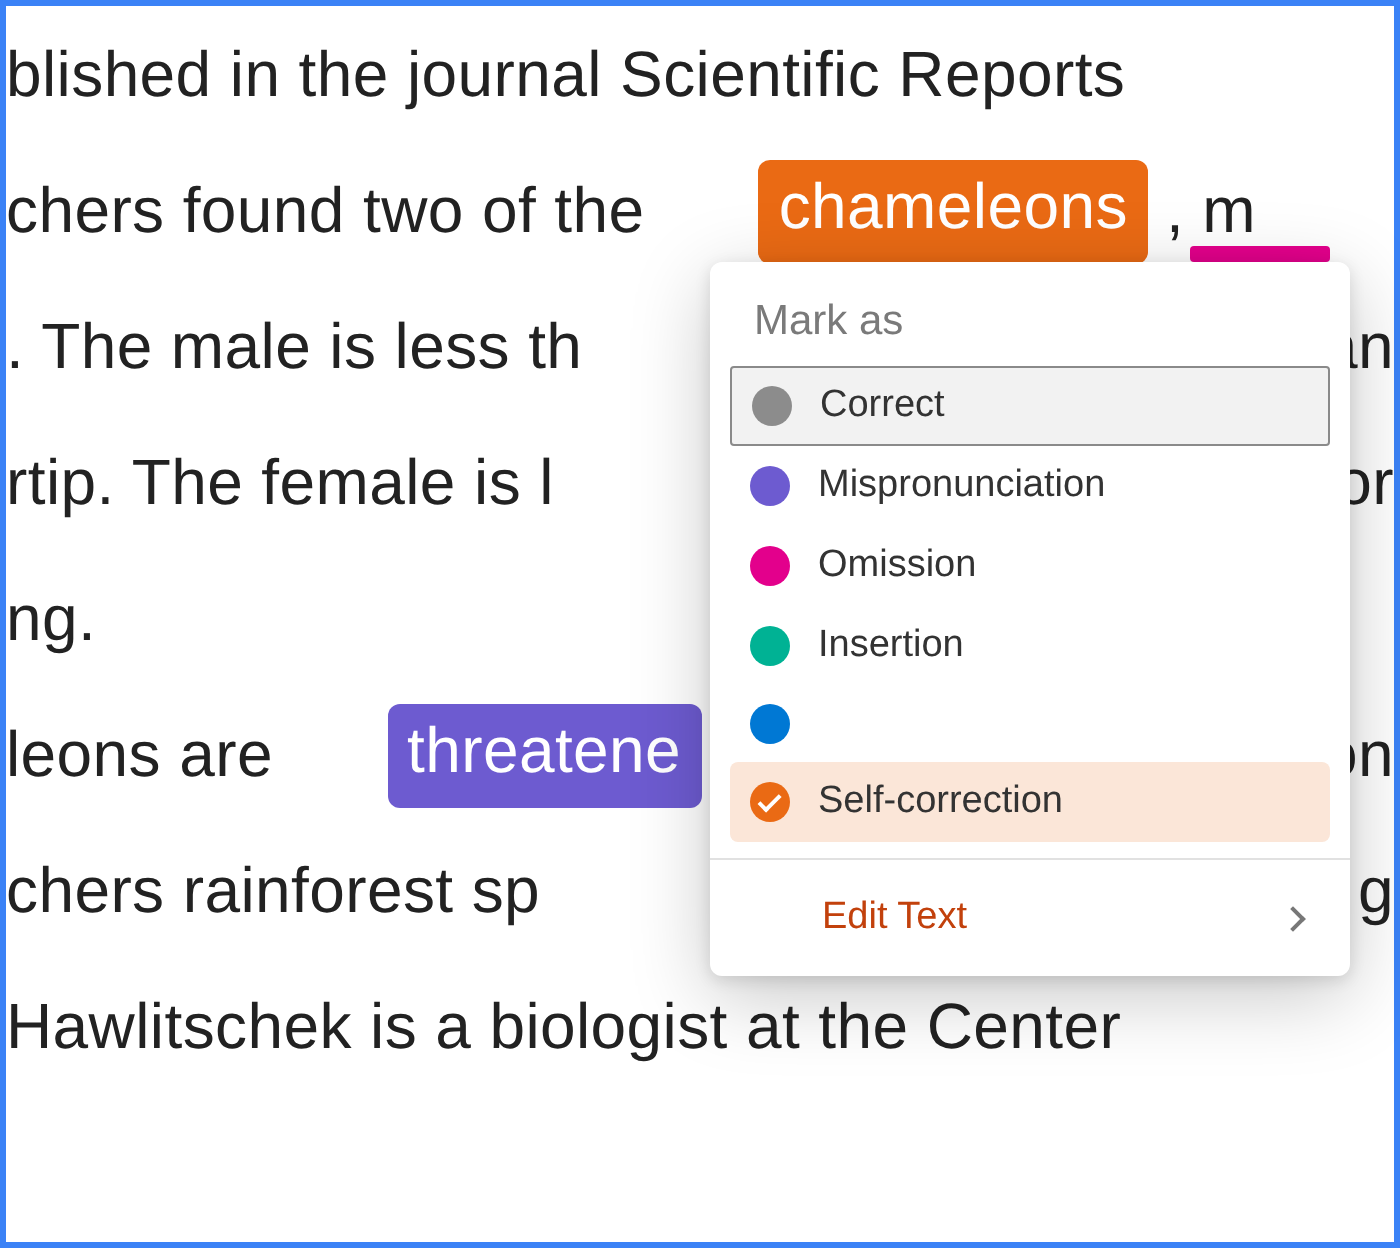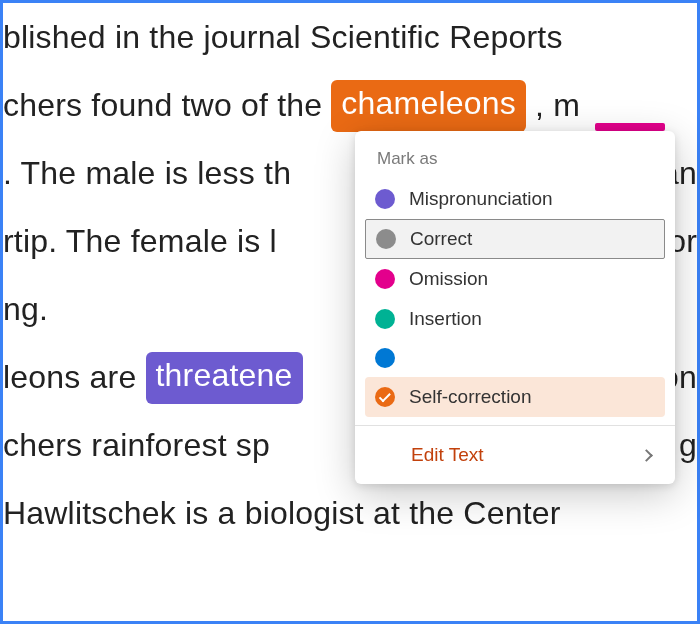--- a/index.html
+++ b/index.html
@@ -41,20 +41,21 @@
   .hl {
     display: inline-block;
     color: #fff;
     border-radius: 6px;
     padding: 0 10px;
     line-height: 46px;
     height: 52px;
     vertical-align: baseline;
     position: relative;
     top: -2px;
+    margin-left: 48px;
   }
   .hl-orange { background: #ea6a14; }
   .hl-purple { background: #6d5bd0; }
   .pink-bar {
     position: absolute;
     width: 70px;
     height: 8px;
     background: #e3008c;
     border-radius: 2px;
     left: 592px;
@@ -67,21 +68,21 @@
     width: 320px;
     background: #fff;
     border-radius: 6px;
     box-shadow: 0 10px 40px rgba(0,0,0,0.22), 0 2px 8px rgba(0,0,0,0.12);
     font-size: 19px;
     color: #333;
     padding: 14px 0 6px 0;
     z-index: 10;
   }
   .popup-title {
-    font-size: 17px;
+    font-size: 21px;
     color: #7a7a7a;
     padding: 4px 22px 10px 22px;
   }
   .popup-item {
     display: flex;
     align-items: center;
     gap: 14px;
     padding: 9px 20px;
     cursor: pointer;
   }
@@ -181,27 +182,27 @@
     <span class="line">
       <span>Hawlitschek is a biologist at the Center</span>
     </span>
   </div>
 
   <div class="pink-bar"></div>
 
   <div class="popup">
     <div class="popup-title">Mark as</div>
     <div id="popup-items">
-        <div class="popup-item">
-          <span class="dot dot-purple"></span>
-          <span>Mispronunciation</span>
-        </div>
         <div class="popup-item outlined">
           <span class="dot dot-grey"></span>
           <span>Correct</span>
+        </div>
+        <div class="popup-item">
+          <span class="dot dot-purple"></span>
+          <span>Mispronunciation</span>
         </div>
         <div class="popup-item">
           <span class="dot dot-pink"></span>
           <span>Omission</span>
         </div>
         <div class="popup-item">
           <span class="dot dot-teal"></span>
           <span>Insertion</span>
         </div>
         <div class="popup-item">

